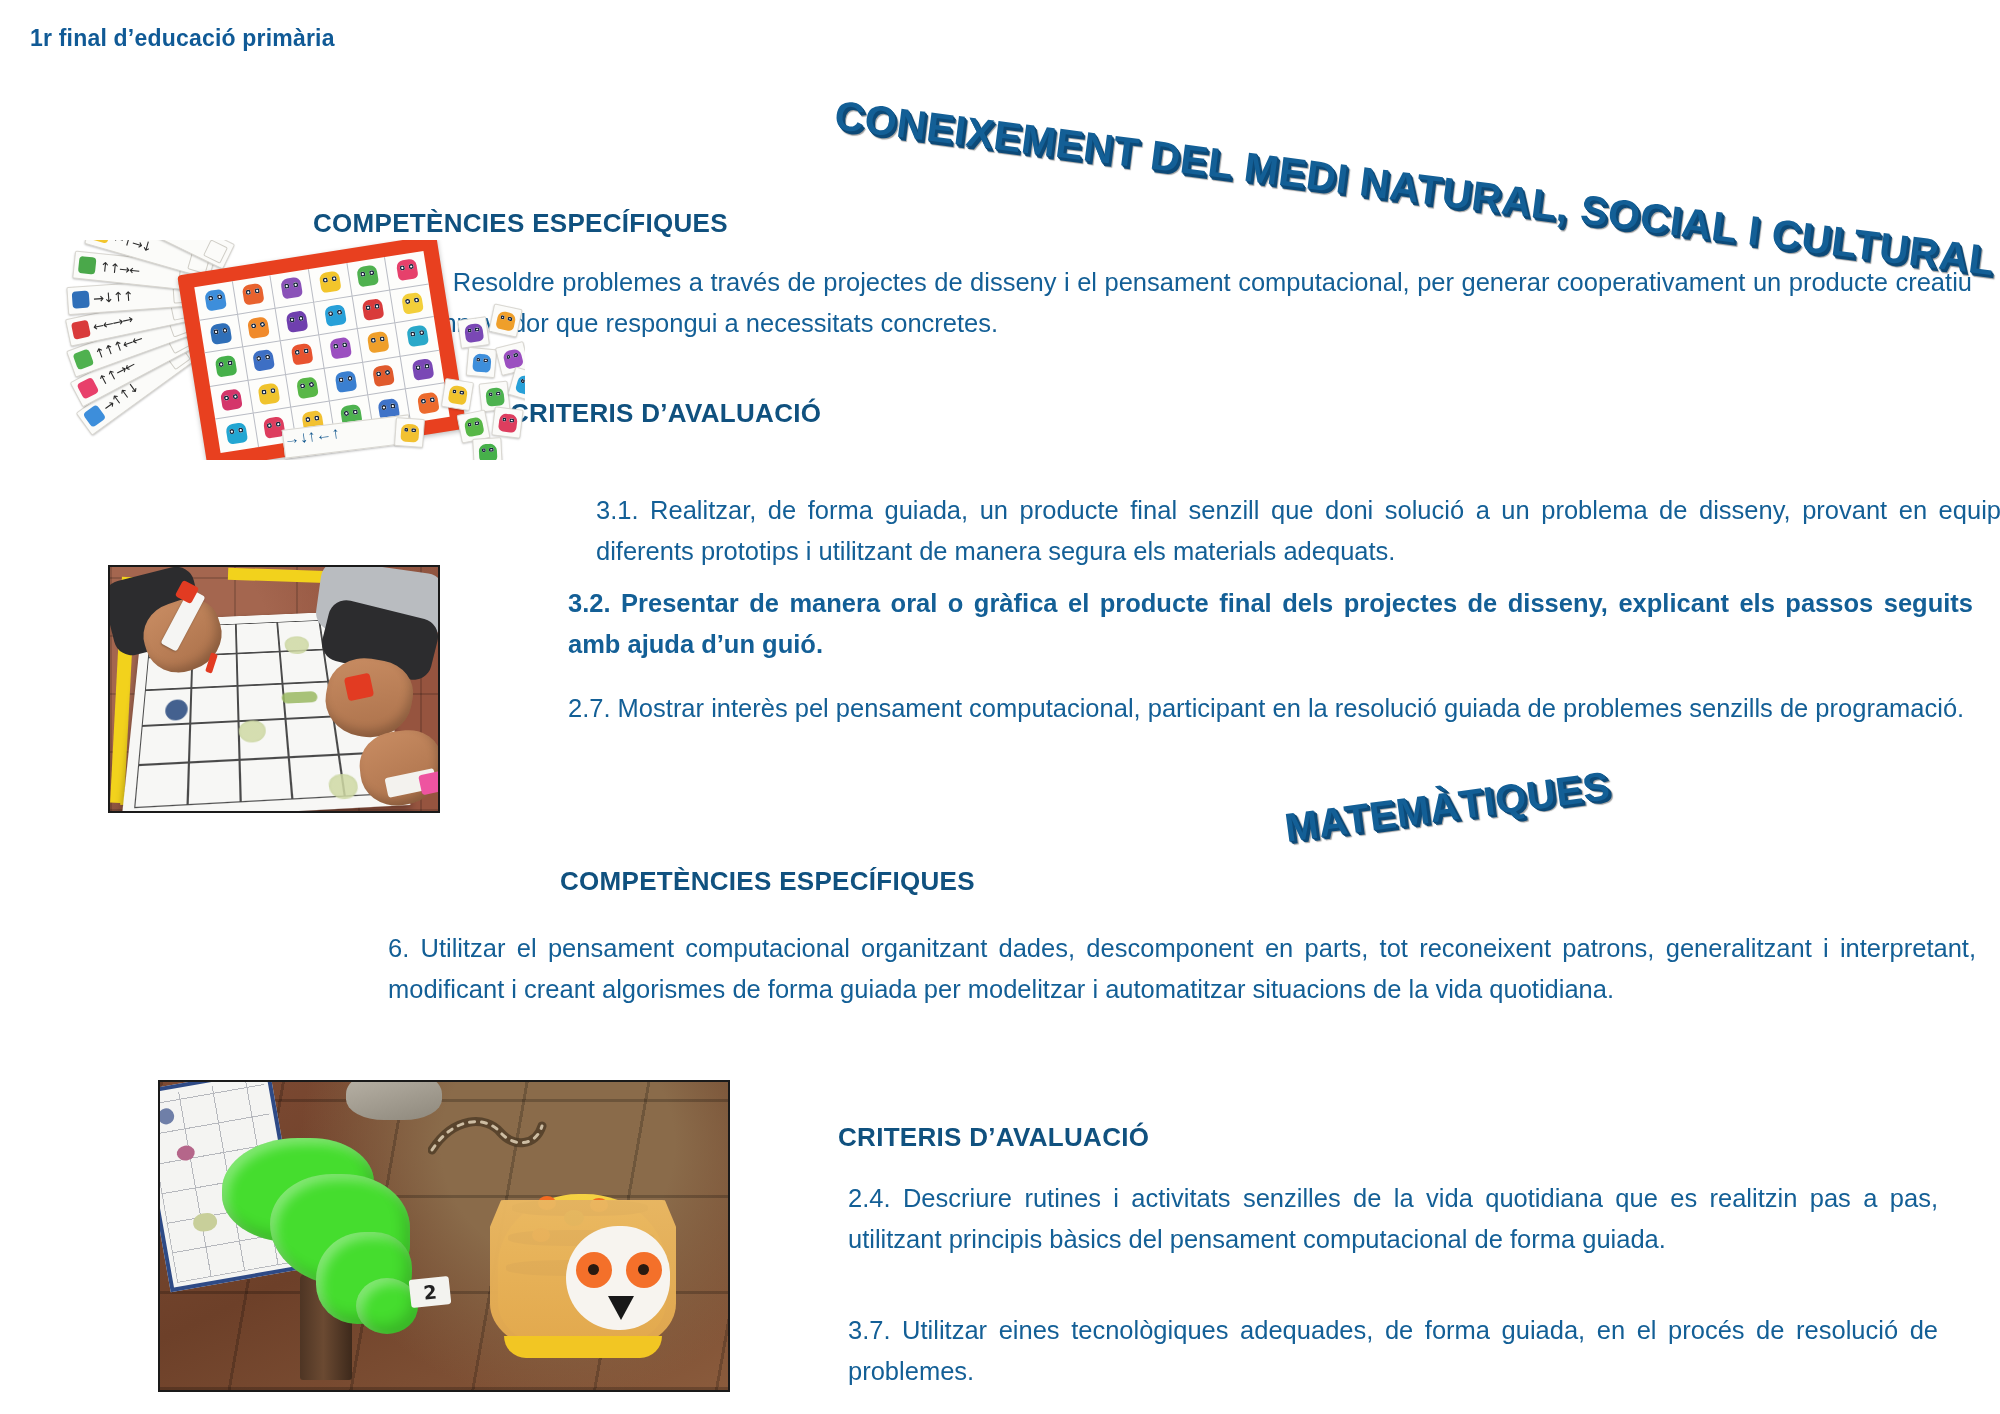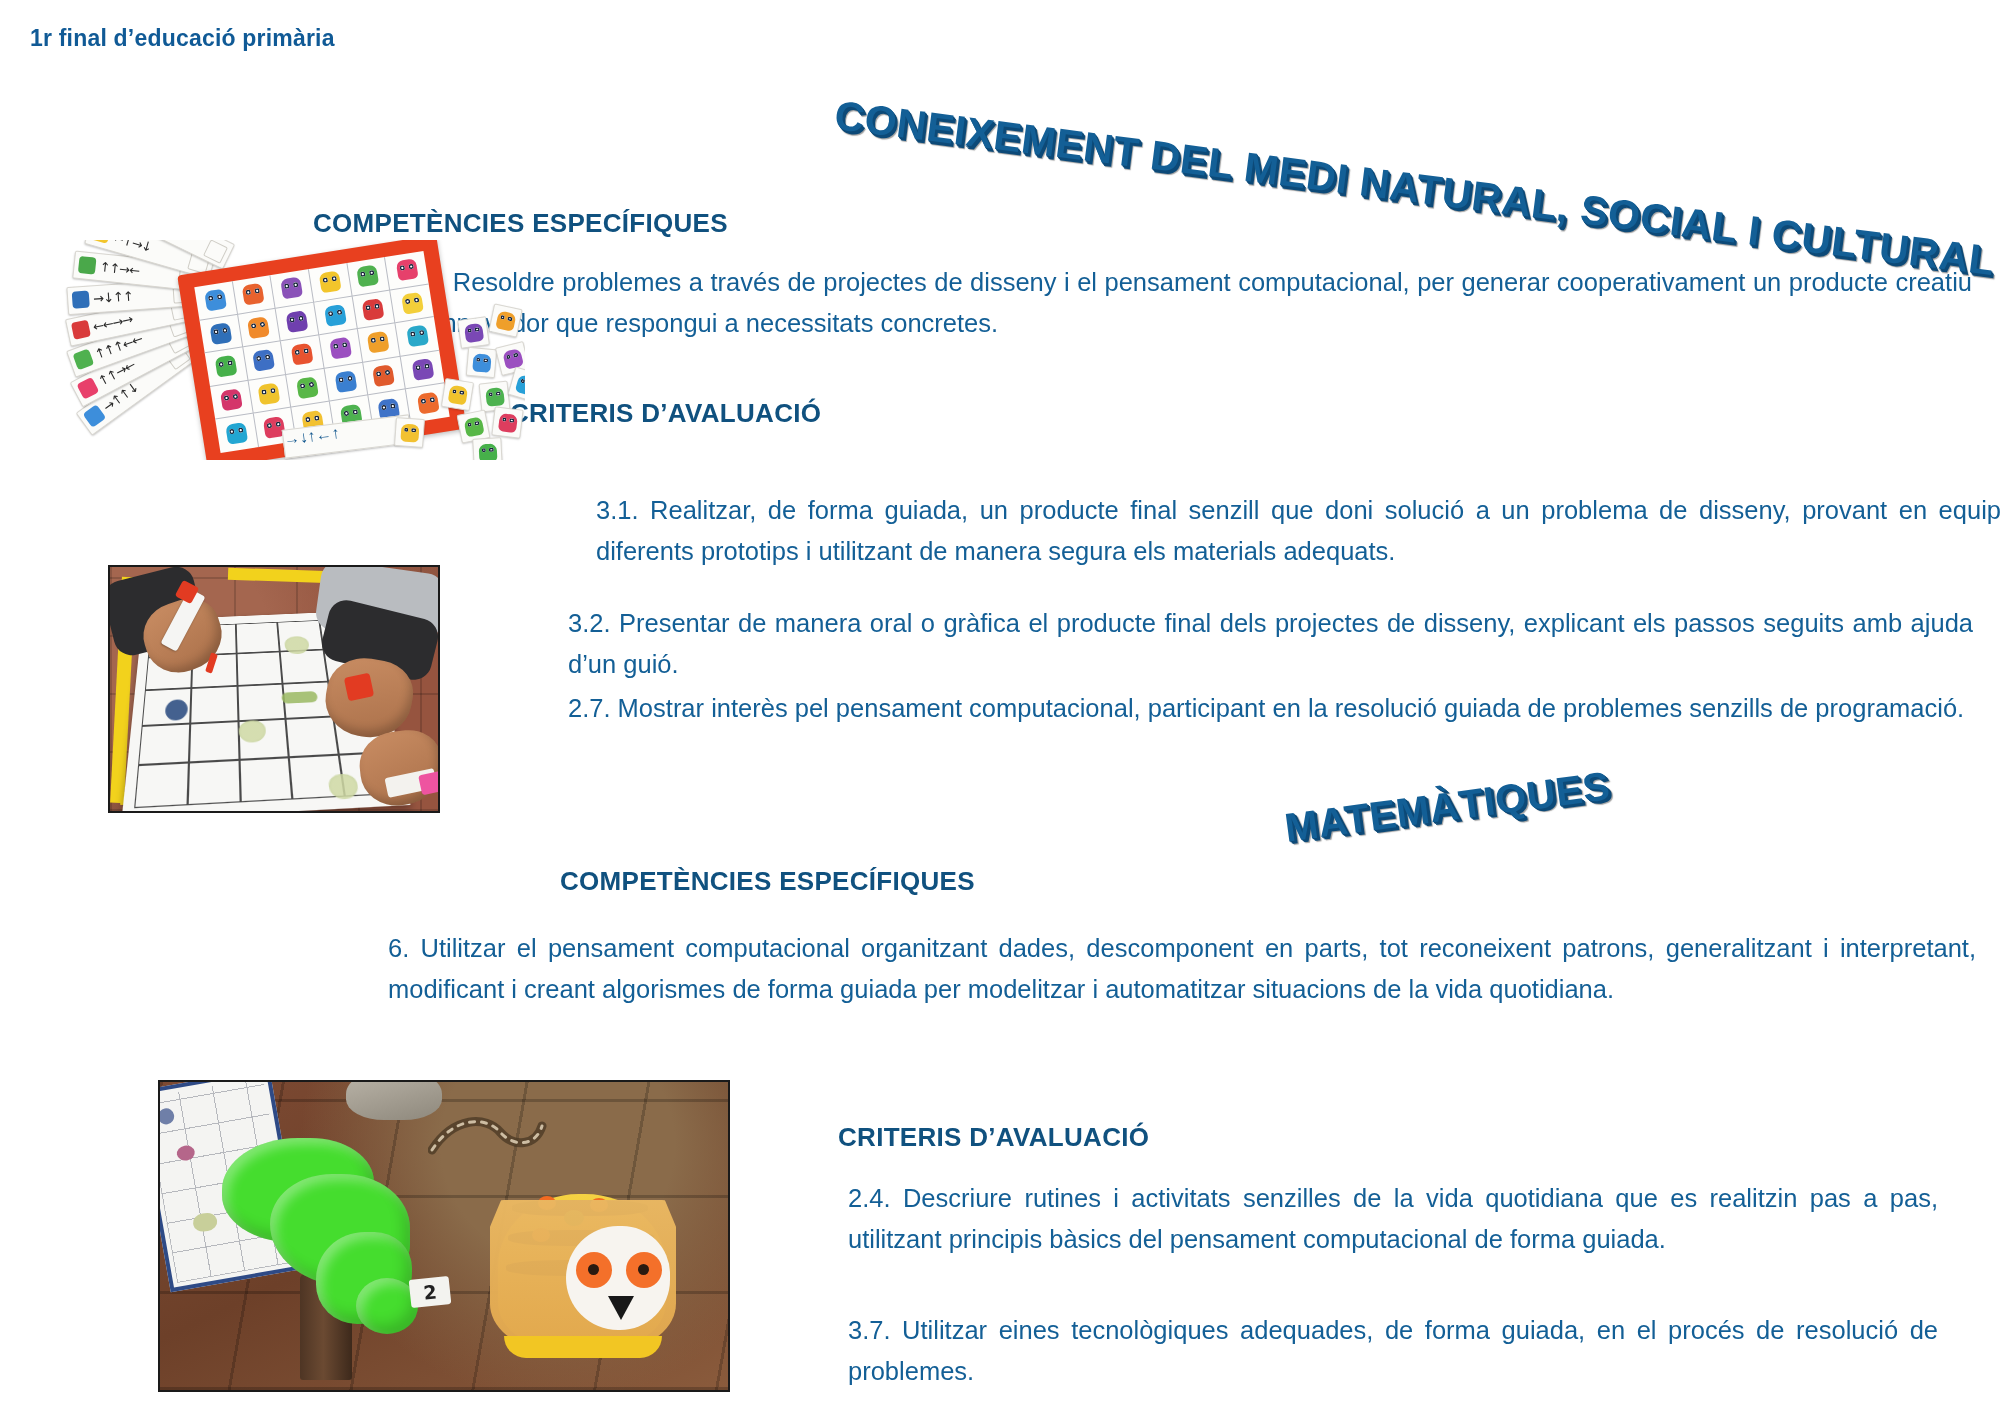--- a/index.html
+++ b/index.html
@@ -340,21 +340,21 @@
 <div class="banner" id="banner-medi">CONEIXEMENT DEL MEDI NATURAL, SOCIAL I CULTURAL</div>
 
 <div class="heading" style="left:313px; top:208px;">COMPETÈNCIES ESPECÍFIQUES</div>
 
 <div class="para" style="left:424px; top:262px; width:1548px;">3. Resoldre problemes a través de projectes de disseny i el pensament computacional, per generar cooperativament un producte creatiu i innovador que respongui a necessitats concretes.</div>
 
 <div class="heading" style="left:510px; top:398px;">CRITERIS D’AVALUACIÓ</div>
 
 <div class="para" style="left:596px; top:452px; width:1405px;margin-top:38px;">3.1. Realitzar, de forma guiada, un producte final senzill que doni solució a un problema de disseny, provant en equip diferents prototips i utilitzant de manera segura els materials adequats.</div>
 
-<div class="para" style="left:568px; top:603px; width:1405px;">3.2. Presentar de manera oral o gràfica el producte final dels projectes de disseny, explicant els passos seguits amb ajuda d’un guió.</div>
+<div class="para" style="left:568px; top:583px; width:1405px;font-weight:bold;">3.2. Presentar de manera oral o gràfica el producte final dels projectes de disseny, explicant els passos seguits amb ajuda d’un guió.</div>
 
 <div class="para" style="left:568px; top:688px; width:1405px;">2.7. Mostrar interès pel pensament computacional, participant en la resolució guiada de problemes senzills de programació.</div>
 
 <div class="banner" id="banner-mates">MATEMÀTIQUES</div>
 
 <div class="heading" style="left:560px; top:866px;">COMPETÈNCIES ESPECÍFIQUES</div>
 
 <div class="para" style="left:388px; top:928px; width:1588px;">6. Utilitzar el pensament computacional organitzant dades, descomponent en parts, tot reconeixent patrons, generalitzant i interpretant, modificant i creant algorismes de forma guiada per modelitzar i automatitzar situacions de la vida quotidiana.</div>
 
 <div class="heading" style="left:838px; top:1122px;">CRITERIS D’AVALUACIÓ</div>

